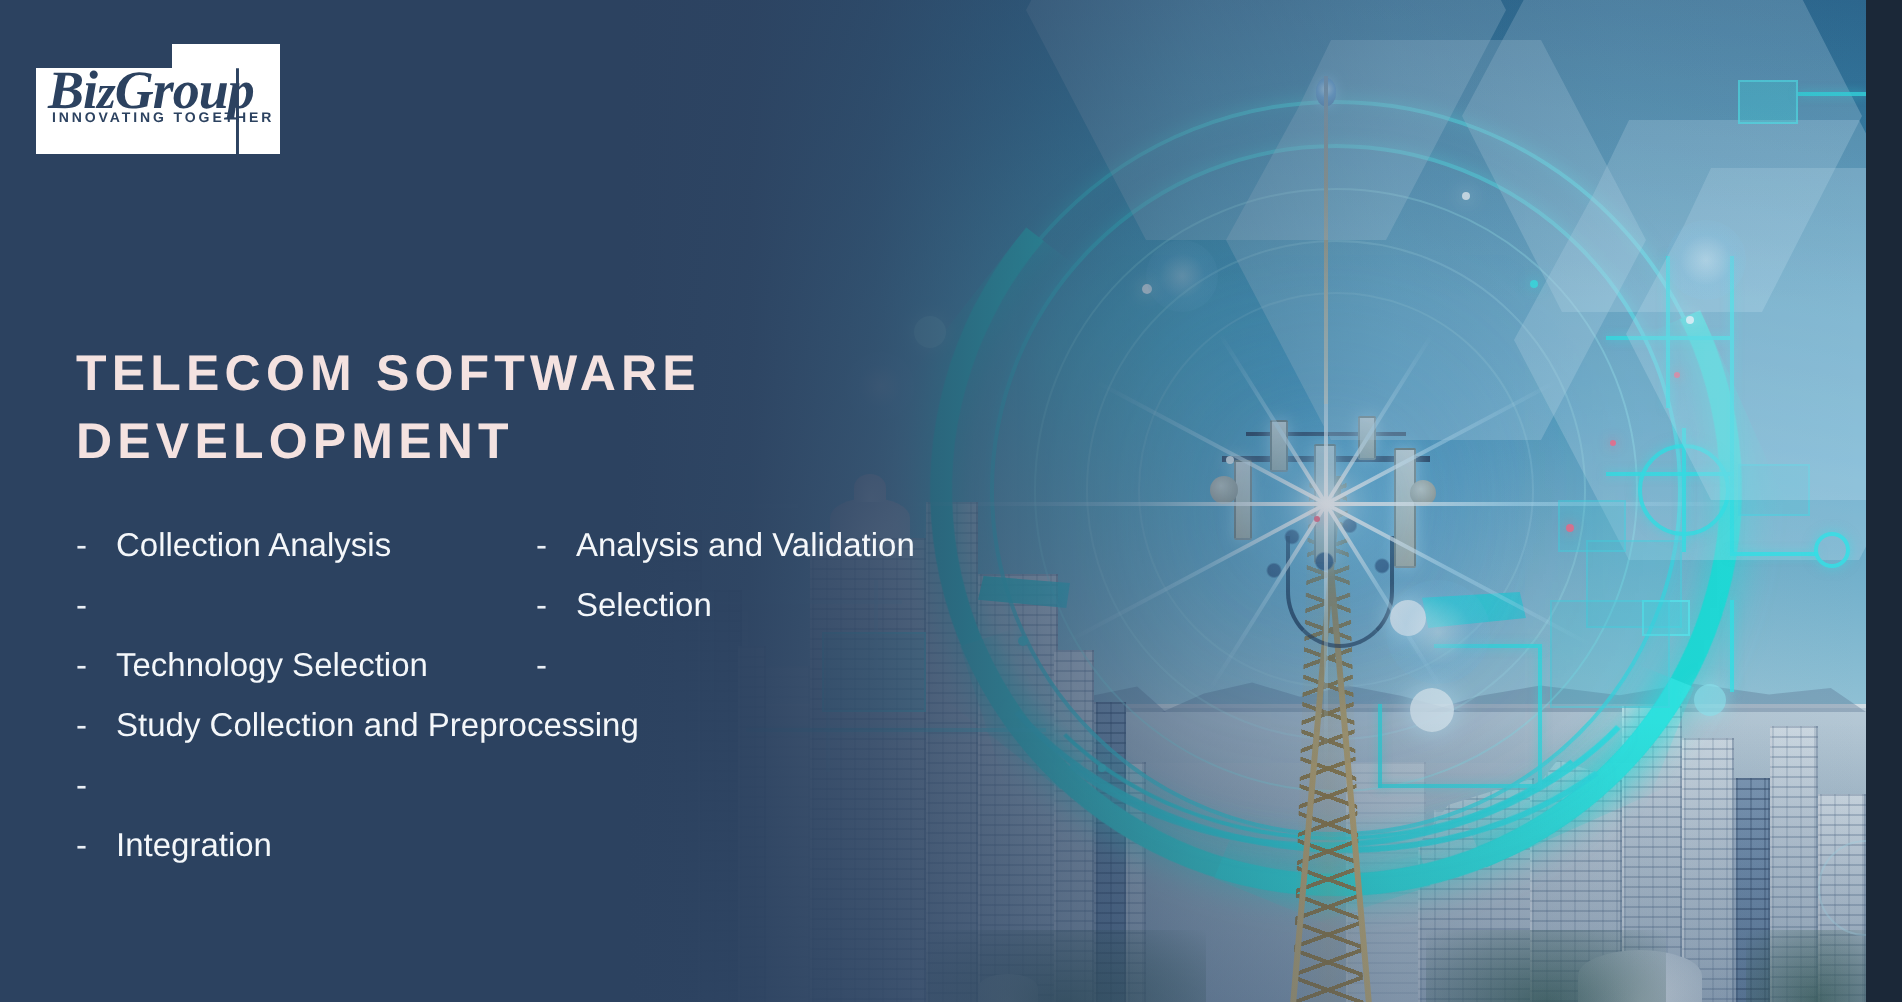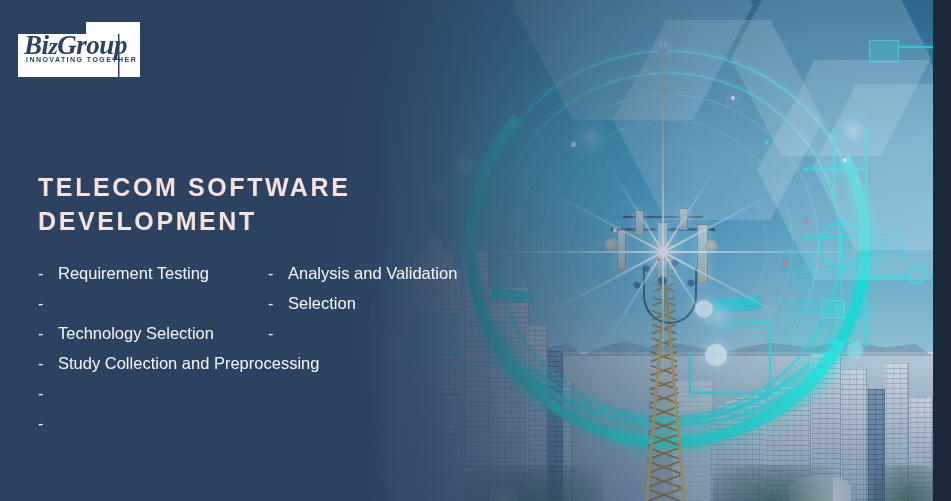--- a/index.html
+++ b/index.html
@@ -557,38 +557,39 @@
     </div>
 
     <div class="title">
       <span class="l1">TELECOM SOFTWARE</span>
       <span class="l2">DEVELOPMENT</span>
     </div>
 
     <div class="list col-a">
       <div class="li">
         <span class="dash">-</span>
-        <span class="txt">Requirement Testing</span>
+        <span class="txt">Collection Analysis</span>
       </div>
       <div class="li">
         <span class="dash">-</span>
       </div>
       <div class="li">
         <span class="dash">-</span>
         <span class="txt">Technology Selection</span>
       </div>
       <div class="li">
         <span class="dash">-</span>
         <span class="txt">Study Collection and Preprocessing</span>
       </div>
       <div class="li">
         <span class="dash">-</span>
       </div>
       <div class="li">
         <span class="dash">-</span>
+        <span class="txt">Integration</span>
       </div>
     </div>
 
     <div class="list col-b">
       <div class="li">
         <span class="dash">-</span>
         <span class="txt">Analysis and Validation</span>
       </div>
       <div class="li">
         <span class="dash">-</span>

